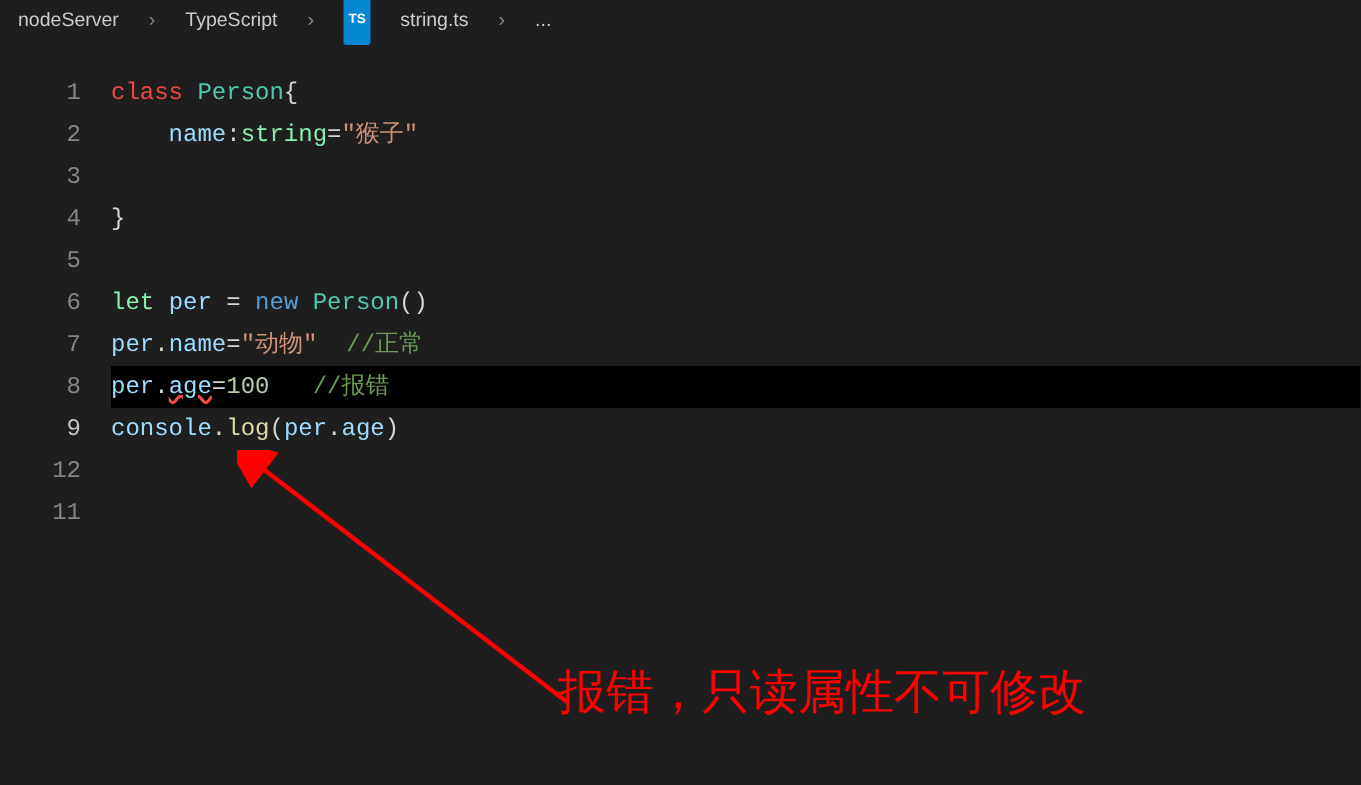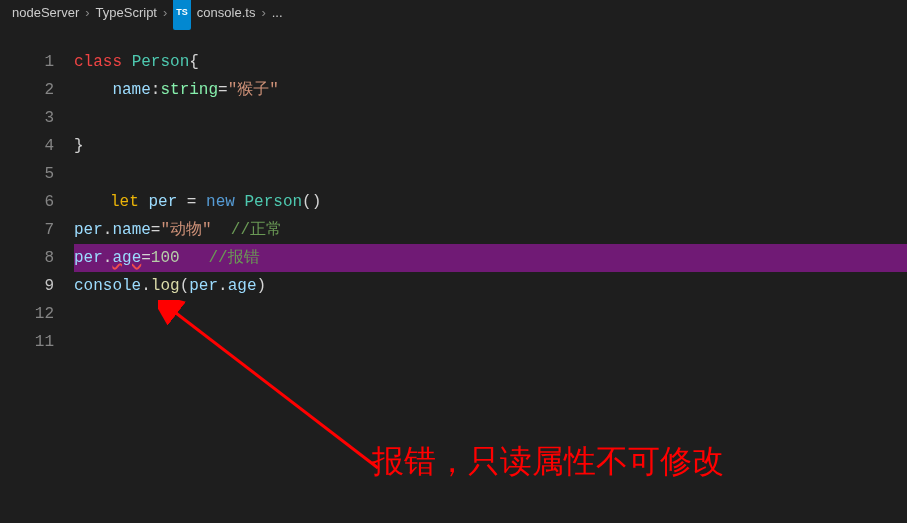--- a/index.html
+++ b/index.html
@@ -17,21 +17,21 @@
       overflow: hidden;
       position: relative;
     }
     .breadcrumb {
       background: #1e1e1e;
       padding: 4px 12px;
       font-size: 13px;
       color: #cccccc;
       display: flex;
       align-items: center;
-      gap: 6px;
+      gap: 20px;
       height: 24px;
       font-family: -apple-system, 'Segoe UI', sans-serif;
     }
     .breadcrumb-sep {
       color: #888;
     }
     .file-icon {
       background: #0288d1;
       color: #fff;
       font-size: 9px;
@@ -61,26 +61,26 @@
     .code {
       flex: 1;
       position: relative;
     }
     .code-line {
       height: 28px;
       line-height: 28px;
       white-space: pre;
     }
     .code-line.highlight {
-      background: #701a75;
+      background: #000000;
       margin-right: 0;
     }
     .kw-class { color: #ef4444; }
     .kw-readonly { color: #569cd6; }
-    .kw-let { color: #eab308; margin-left: 36px; }
+    .kw-let { color: #86efac; }
     .kw-new { color: #569cd6; }
     .type-name { color: #4ec9b0; }
     .prop { color: #9cdcfe; }
     .type { color: #86efac; }
     .string { color: #ce9178; }
     .number { color: #b5cea8; }
     .func { color: #dcdcaa; }
     .var { color: #9cdcfe; }
     .obj { color: #9cdcfe; }
     .punct { color: #d4d4d4; }
@@ -109,21 +109,21 @@
   </style>
 </head>
 <body>
 
 <div class="breadcrumb">
   <span>nodeServer</span>
   <span class="breadcrumb-sep">›</span>
   <span>TypeScript</span>
   <span class="breadcrumb-sep">›</span>
   <span class="file-icon">TS</span>
-  <span>console.ts</span>
+  <span>string.ts</span>
   <span class="breadcrumb-sep">›</span>
   <span>...</span>
 </div>
 
 <div class="editor">
   <div class="gutter">
     <div class="line-number">1</div>
     <div class="line-number">2</div>
     <div class="line-number">3</div>
     <div class="line-number">4</div>

